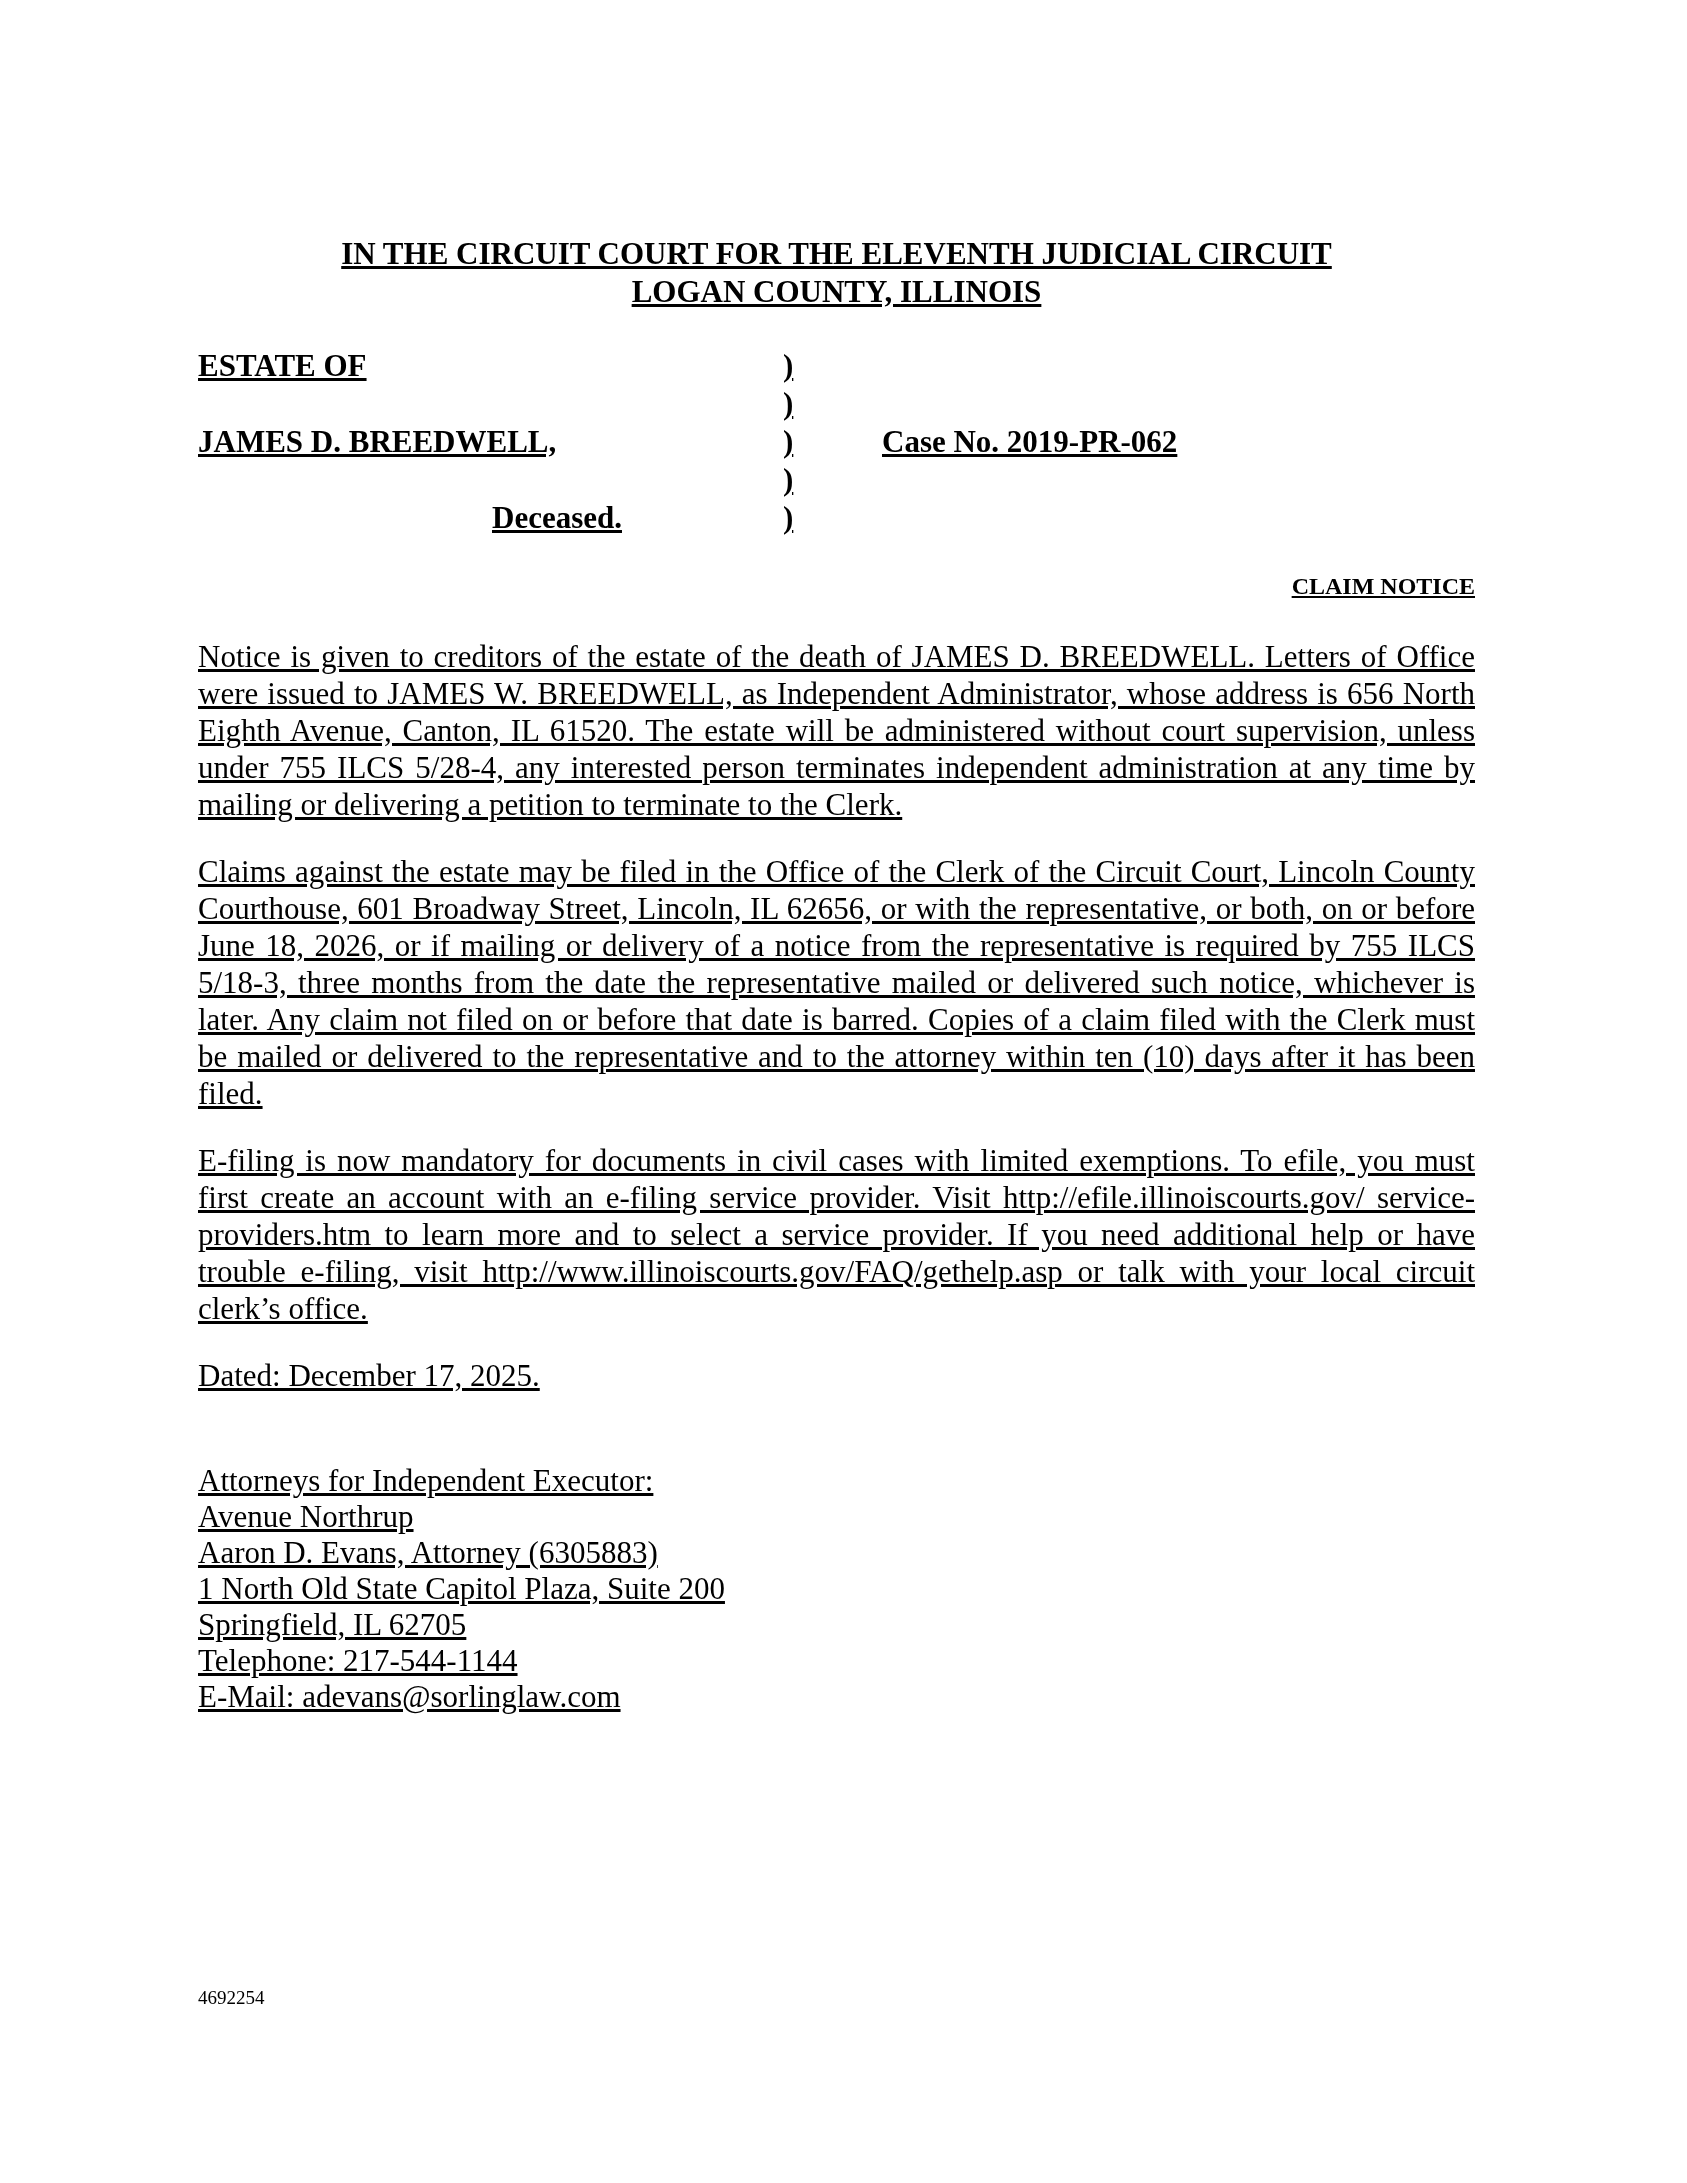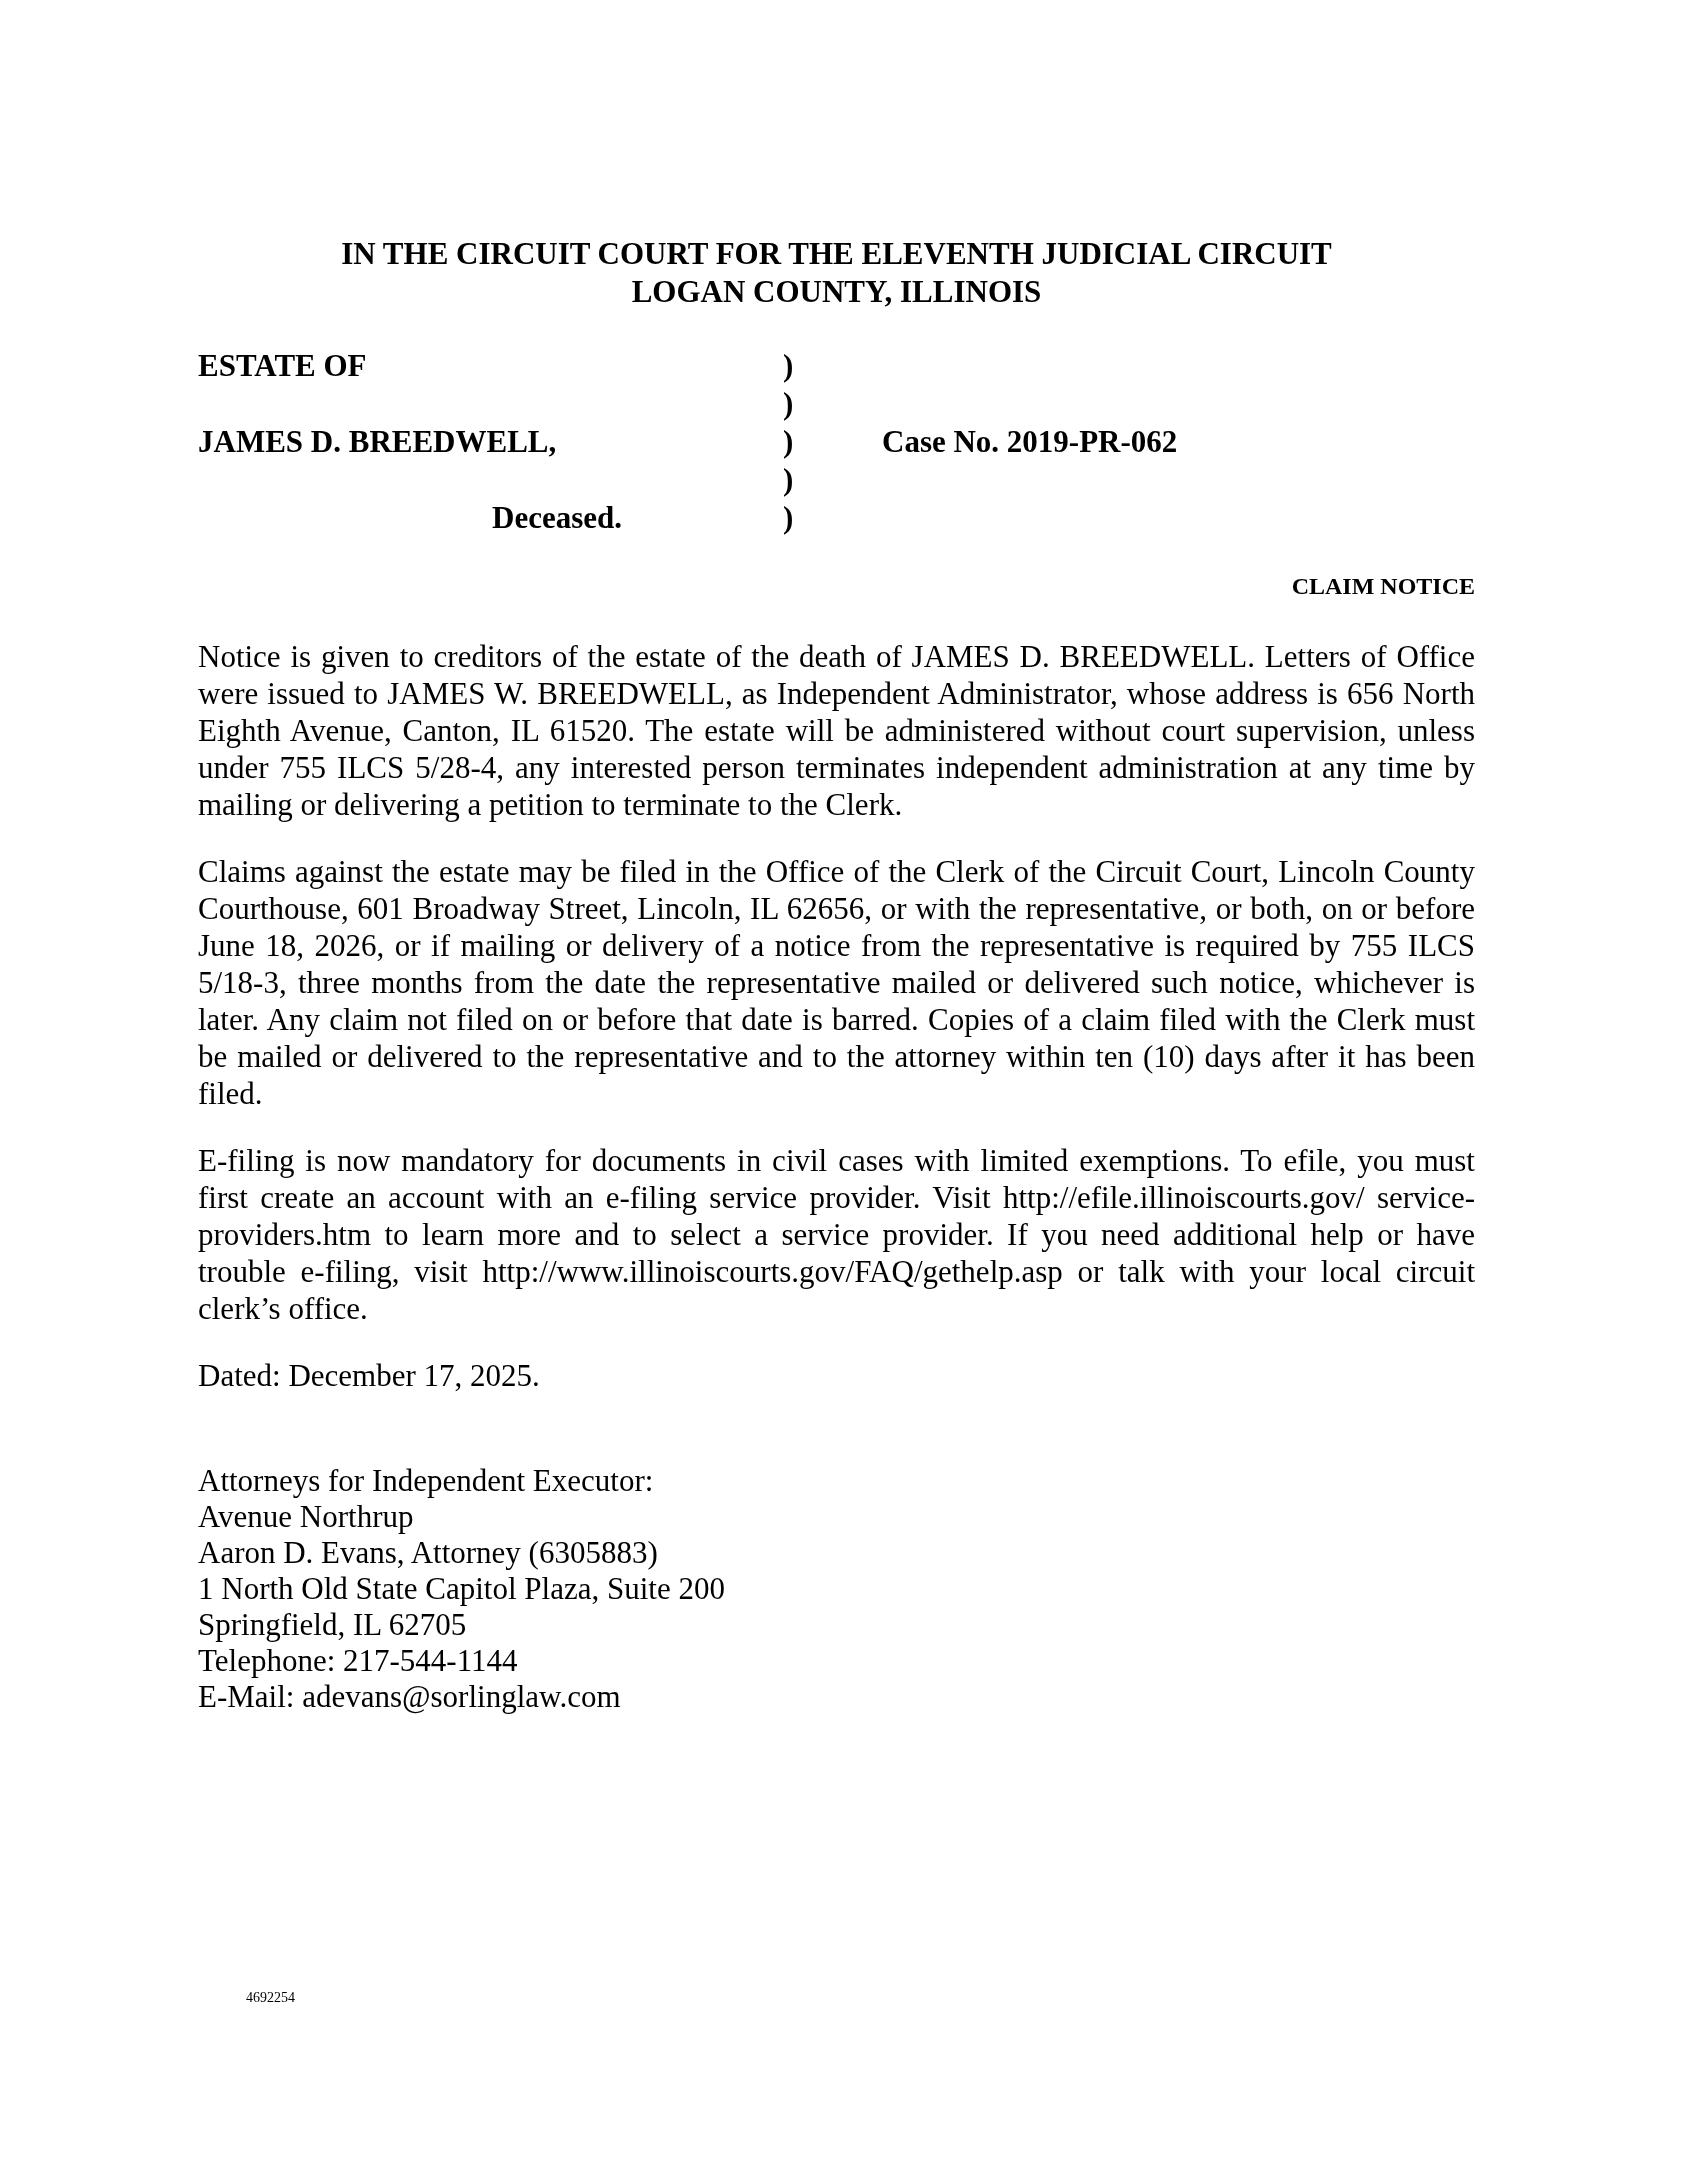--- a/index.html
+++ b/index.html
@@ -10,20 +10,21 @@
   }
   .page {
     position: relative;
     width: 1687px;
     height: 2183px;
     background: #ffffff;
     padding: 235px 212px 0 198px;
     overflow: hidden;
     font-size: 31px;
     line-height: 37px;
+    text-decoration: underline;
   }
 
   .court-header {
     text-align: center;
     font-weight: bold;
     line-height: 38px;
   }
 
   .caption {
     margin-top: 36px;
@@ -58,23 +59,22 @@
 
   .attorney-block {
     margin-top: 69px;
     line-height: 36px;
   }
 
   .footer-number {
     position: absolute;
     left: 198px;
     top: 1985px;
-    font-size: 14px;
+    font-size: 19px;
     line-height: 26.5px;
-    margin-left: 48px;
   }
 </style>
 </head>
 <body>
 
 <div class="page">
 
   <div class="court-header">
     <div>IN THE CIRCUIT COURT FOR THE ELEVENTH JUDICIAL CIRCUIT</div>
     <div>LOGAN COUNTY, ILLINOIS</div>

